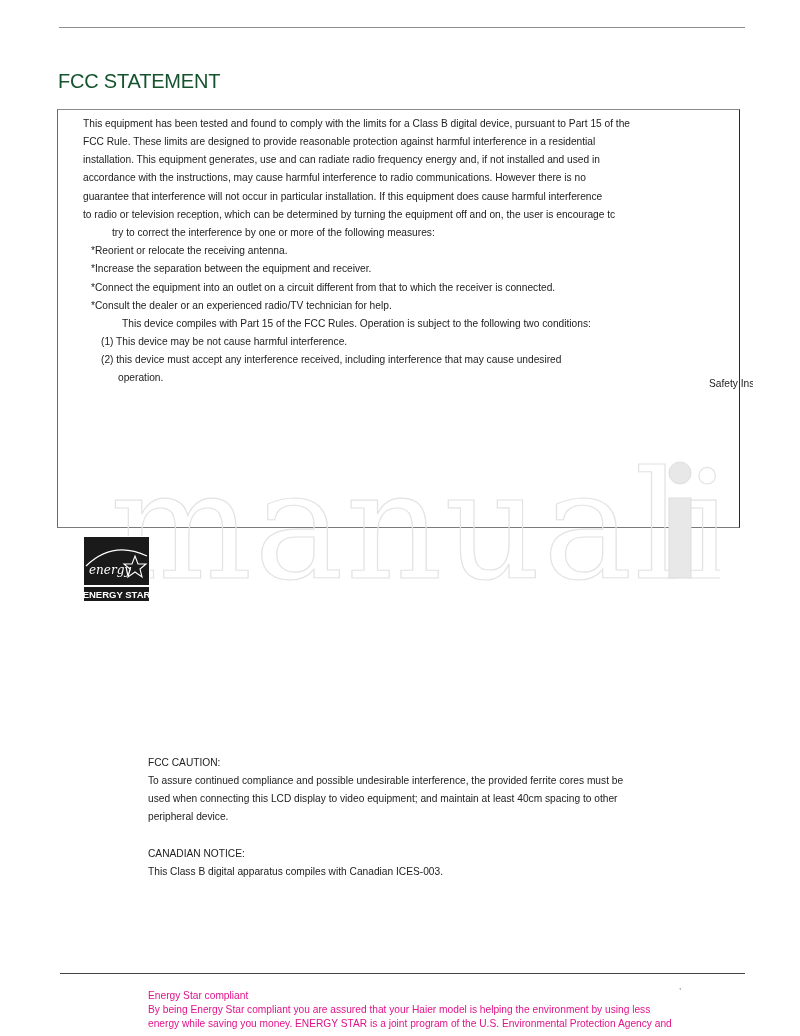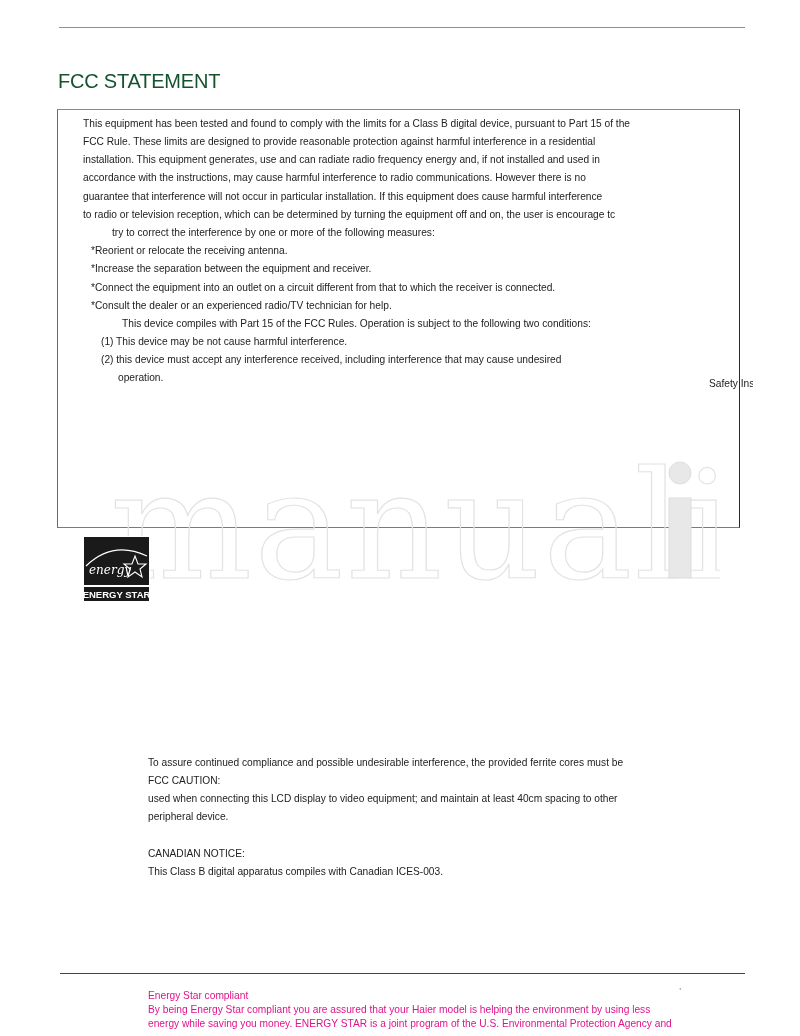--- a/index.html
+++ b/index.html
@@ -147,22 +147,22 @@
   <rect x="0" y="0" width="67" height="66" fill="#ffffff"></rect>
   <rect x="1" y="1" width="65" height="48" fill="#1a1a1a"></rect>
   <path d="M3 30 Q30 4 64 20" fill="none" stroke="#ffffff" stroke-width="1.3"></path>
   <text x="6" y="38" font-family="DejaVu Serif, serif" font-style="italic" font-size="12" fill="#ffffff">energy</text>
   <polygon points="52,20 55,28 63,28 57,33 59,41 52,36 45,41 47,33 41,28 49,28" fill="none" stroke="#ffffff" stroke-width="1.1"></polygon>
   <rect x="1" y="51" width="65" height="14" fill="#1a1a1a"></rect>
   <text x="33.5" y="62" text-anchor="middle" font-family="Liberation Sans, sans-serif" font-weight="bold" font-size="9.5" fill="#ffffff">ENERGY STAR</text>
 </svg>
 
 <div class="section" style="top:754px;">
+  <div>FCC CAUTION:</div>
   <div>To assure continued compliance and possible undesirable interference, the provided ferrite cores must be</div>
-  <div>FCC CAUTION:</div>
   <div>used when connecting this LCD display to video equipment; and maintain at least 40cm spacing to other</div>
   <div>peripheral device.</div>
 </div>
 
 <div class="section" style="top:845px;">
   <div>CANADIAN NOTICE:</div>
   <div>This Class B digital apparatus compiles with Canadian ICES-003.</div>
 </div>
 
 <div class="rule bottom"></div>

